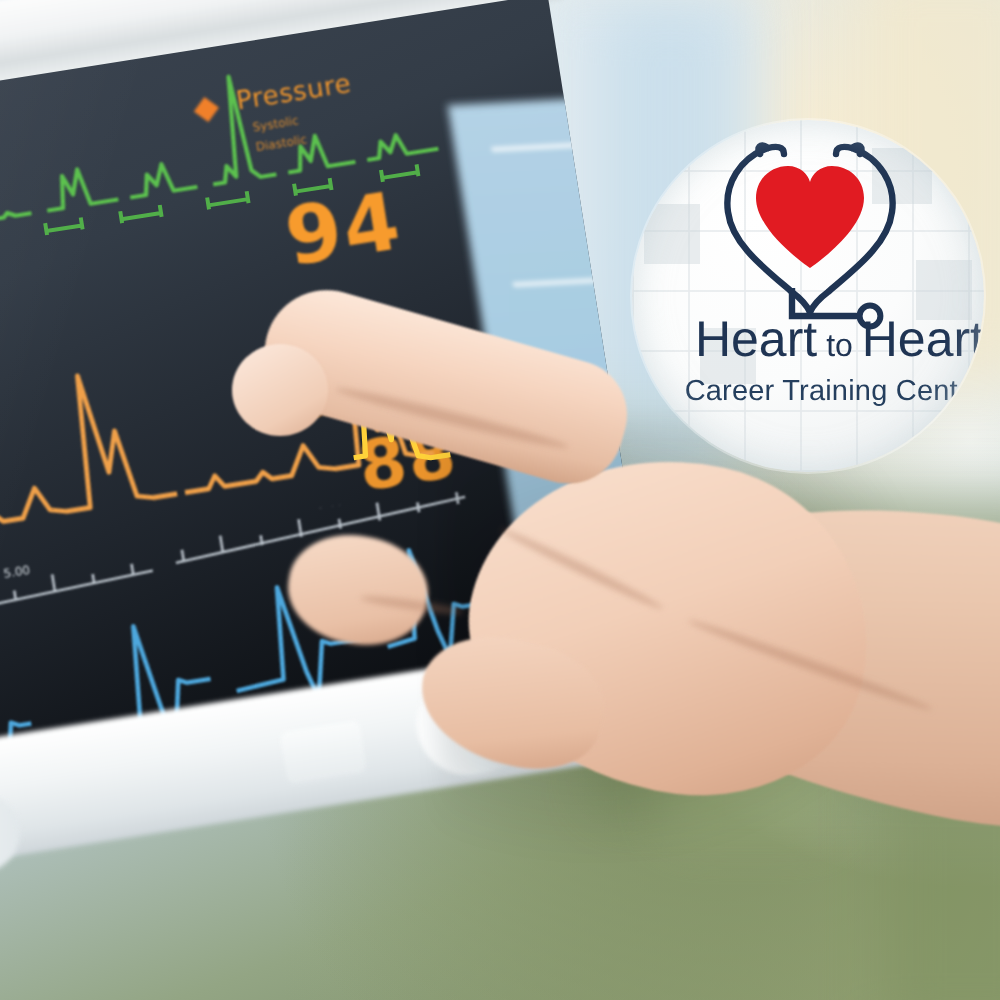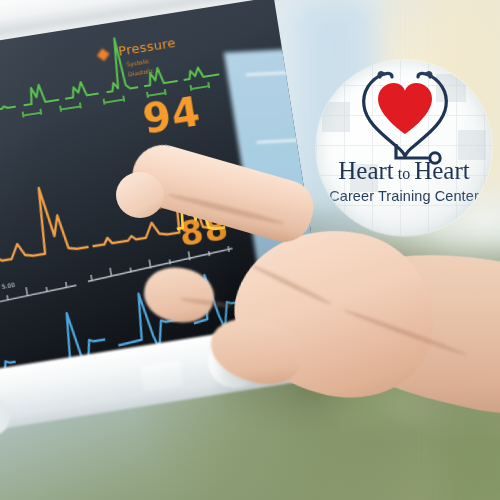--- a/index.html
+++ b/index.html
@@ -170,27 +170,27 @@
   }
   .tile-grid{
     position:absolute;inset:0;opacity:.55;
     background:
       repeating-linear-gradient(0deg, rgba(214,221,225,.85) 0 1px, transparent 1px 30px),
       repeating-linear-gradient(90deg, rgba(214,221,225,.85) 0 1px, transparent 1px 28px);
   }
   .tile-block{position:absolute;background:rgba(206,215,220,.45);}
   .logo-inner{position:absolute;inset:0;}
   .logo-title{
-    position:absolute;left:0;right:0;top:98px;text-align:center;
-    font-family:Liberation Serif, serif;
+    position:absolute;left:0;right:0;top:98px;text-align:right;
+    font-family:Liberation Sans, sans-serif;
     font-size:25px;color:#1f3453;line-height:1;white-space:nowrap;
   }
   .logo-title .small{font-size:16px;font-weight:normal;}
   .logo-sub{
-    position:absolute;left:0;right:0;top:128px;text-align:center;
+    position:absolute;left:0;right:0;top:128px;text-align:right;
     font-family:"Liberation Sans","DejaVu Sans",sans-serif;
     font-size:14.5px;color:#253f5e;letter-spacing:.1px;white-space:nowrap;
   }
   .badge-edge{
     position:absolute;inset:0;border-radius:50%;
     box-shadow:inset 0 0 18px rgba(190,205,212,.55);
     pointer-events:none;
   }
 </style>
 </head>

